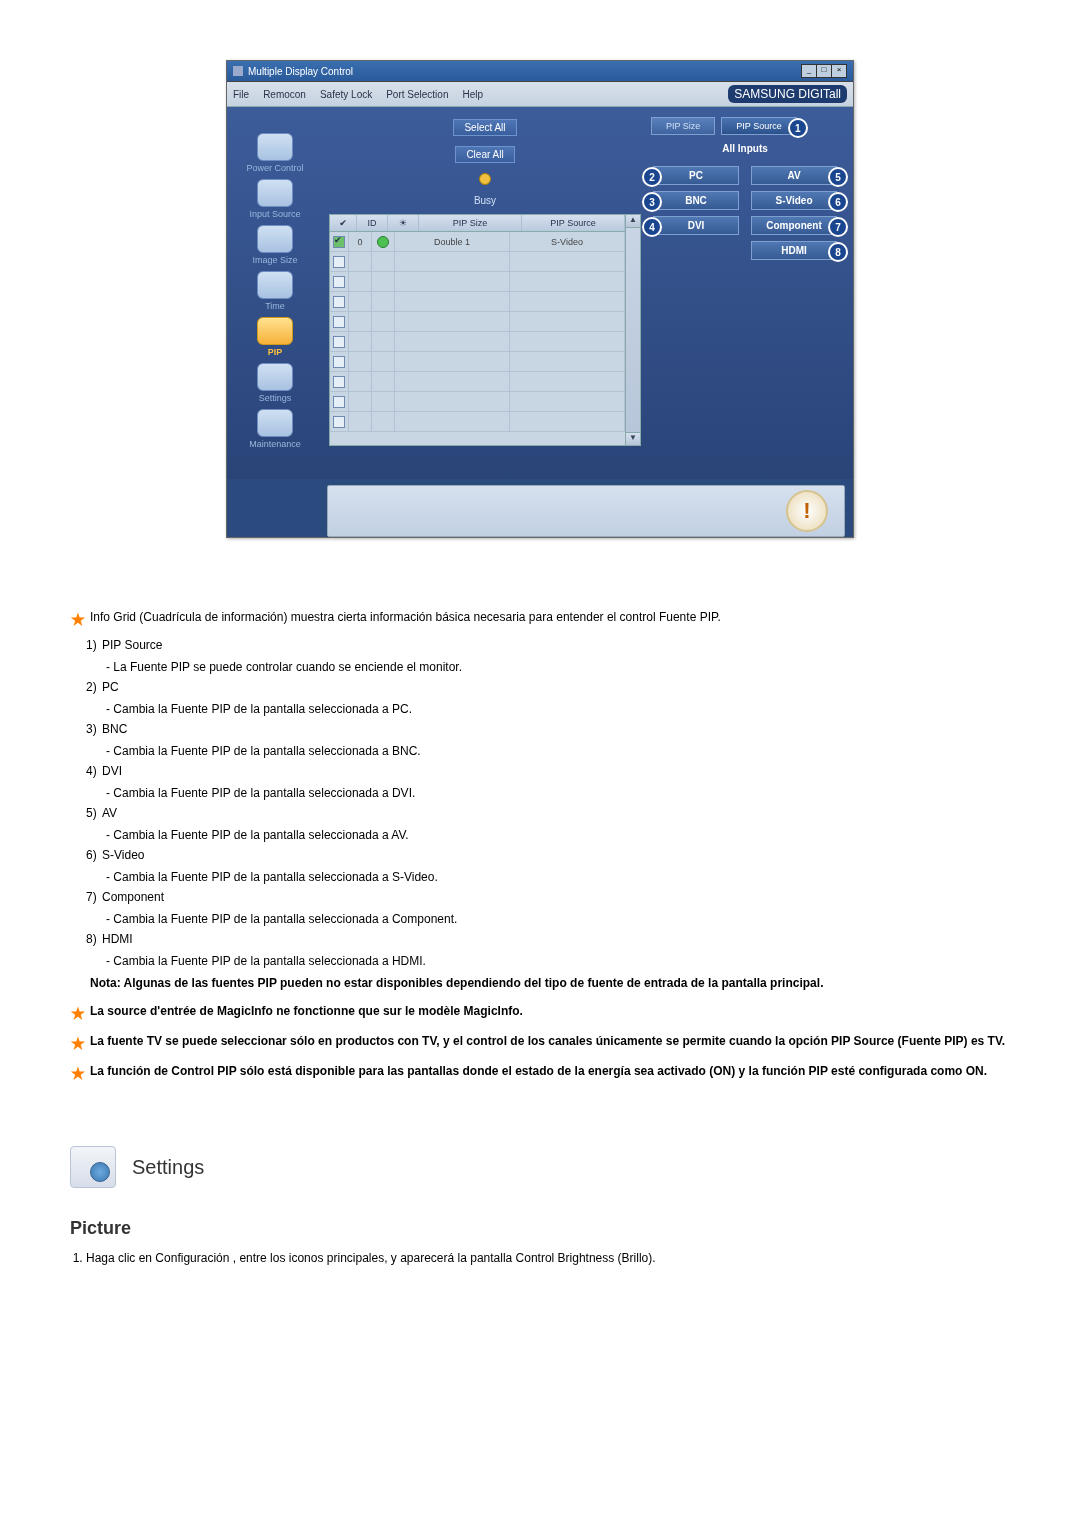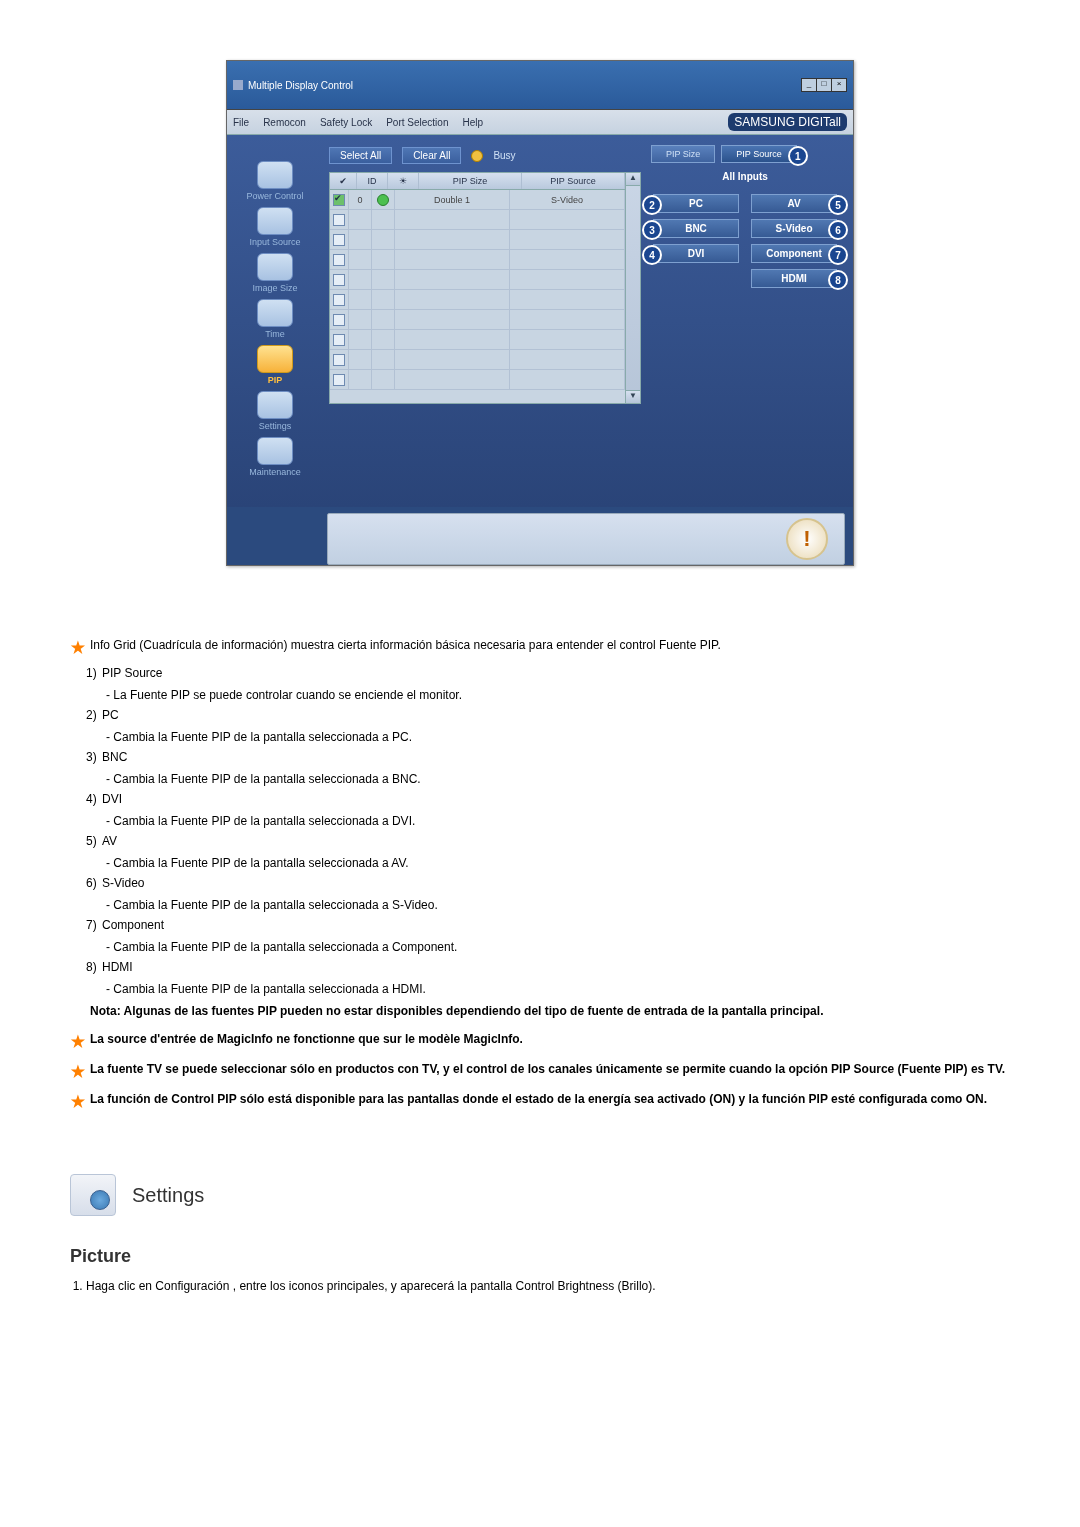--- a/index.html
+++ b/index.html
@@ -16,21 +16,21 @@
     width: 626px;
     margin: 0 auto 70px;
     border: 1px solid #666;
     background: #2b4a7e;
     box-shadow: 1px 1px 3px rgba(0,0,0,0.3);
   }
   .titlebar {
     background: linear-gradient(#3a6fb0, #2a5a9a);
     color: #fff;
     font-size: 10px;
-    padding: 17px 6px;
+    padding: 3px 6px;
     display: flex;
     justify-content: space-between;
     align-items: center;
     border-bottom: 1px solid #444;
   }
   .titlebar-left { display:flex; align-items:center; gap:5px; }
   .title-icon { width:10px; height:10px; background:#9ac; }
   .win-controls { display:flex; gap:0; }
   .win-btn {
     width: 14px; height: 12px;
@@ -61,21 +61,21 @@
     background:linear-gradient(#cfe0f2,#a8c2e2);
     border-radius:6px; border:1px solid #6e8ec3;
   }
   .nav-item.selected .nav-label { color:#ffbf3f; font-weight:bold; }
   .nav-icon.pip { background:linear-gradient(#ffe290,#f7b23a); border-color:#cf9a1c; }
   .center {
     flex:1; display:flex; flex-direction:column; gap:6px;
   }
   .toolbar {
     display:flex; align-items:center; gap:10px; padding:4px 0 2px;
-    font-size:10px; color:#cfe0f5;
+    font-size:10px; color:#cfe0f5;flex-direction:column;
   }
   .tool-btn {
     background:linear-gradient(#4f76b4,#3a5f9e); color:#fff;
     border:1px solid #6e93cf; padding:2px 10px; font-size:10px;
   }
   .busy-dot { width:10px;height:10px;background:#f0c040;border-radius:50%;
     border:1px solid #b08000; display:inline-block; }
   .grid-wrap { display:flex; }
   .grid {
     background:#c8d5e2; border:1px solid #8aa; font-size:9px;

